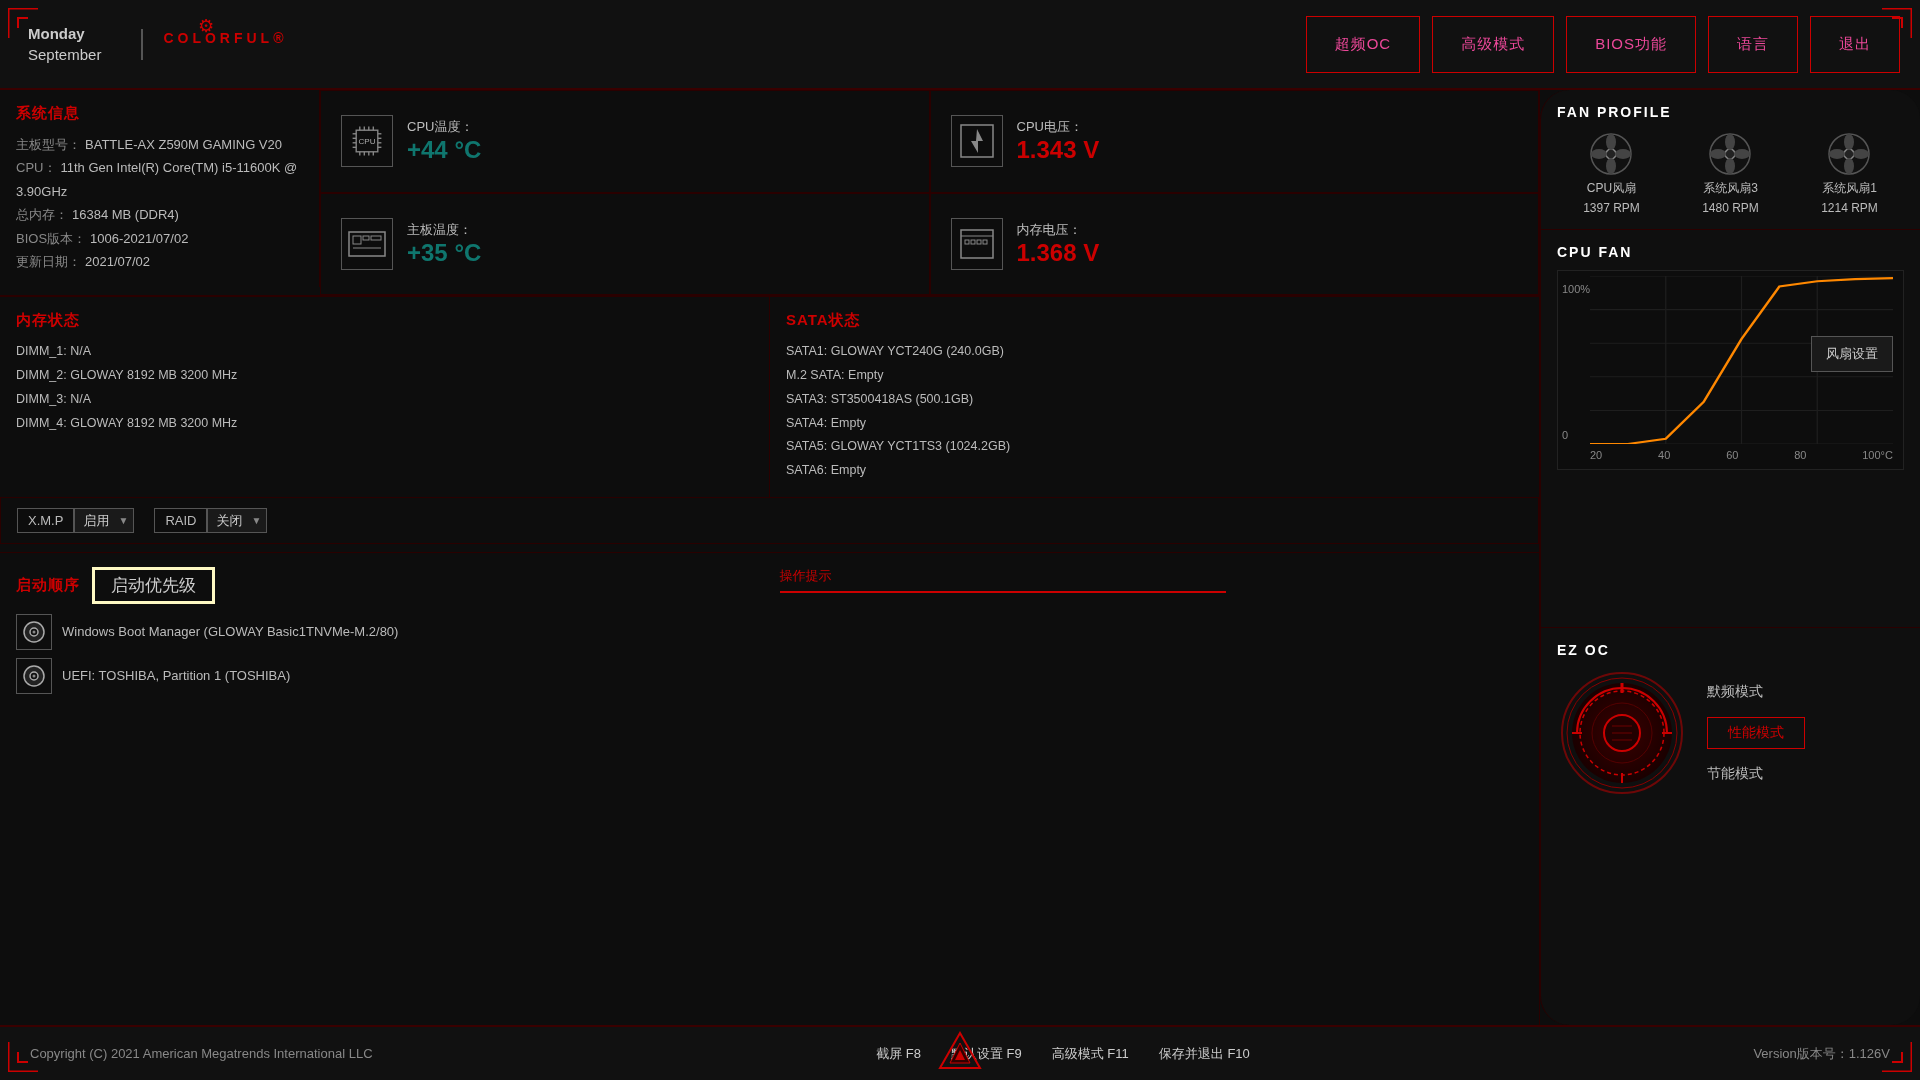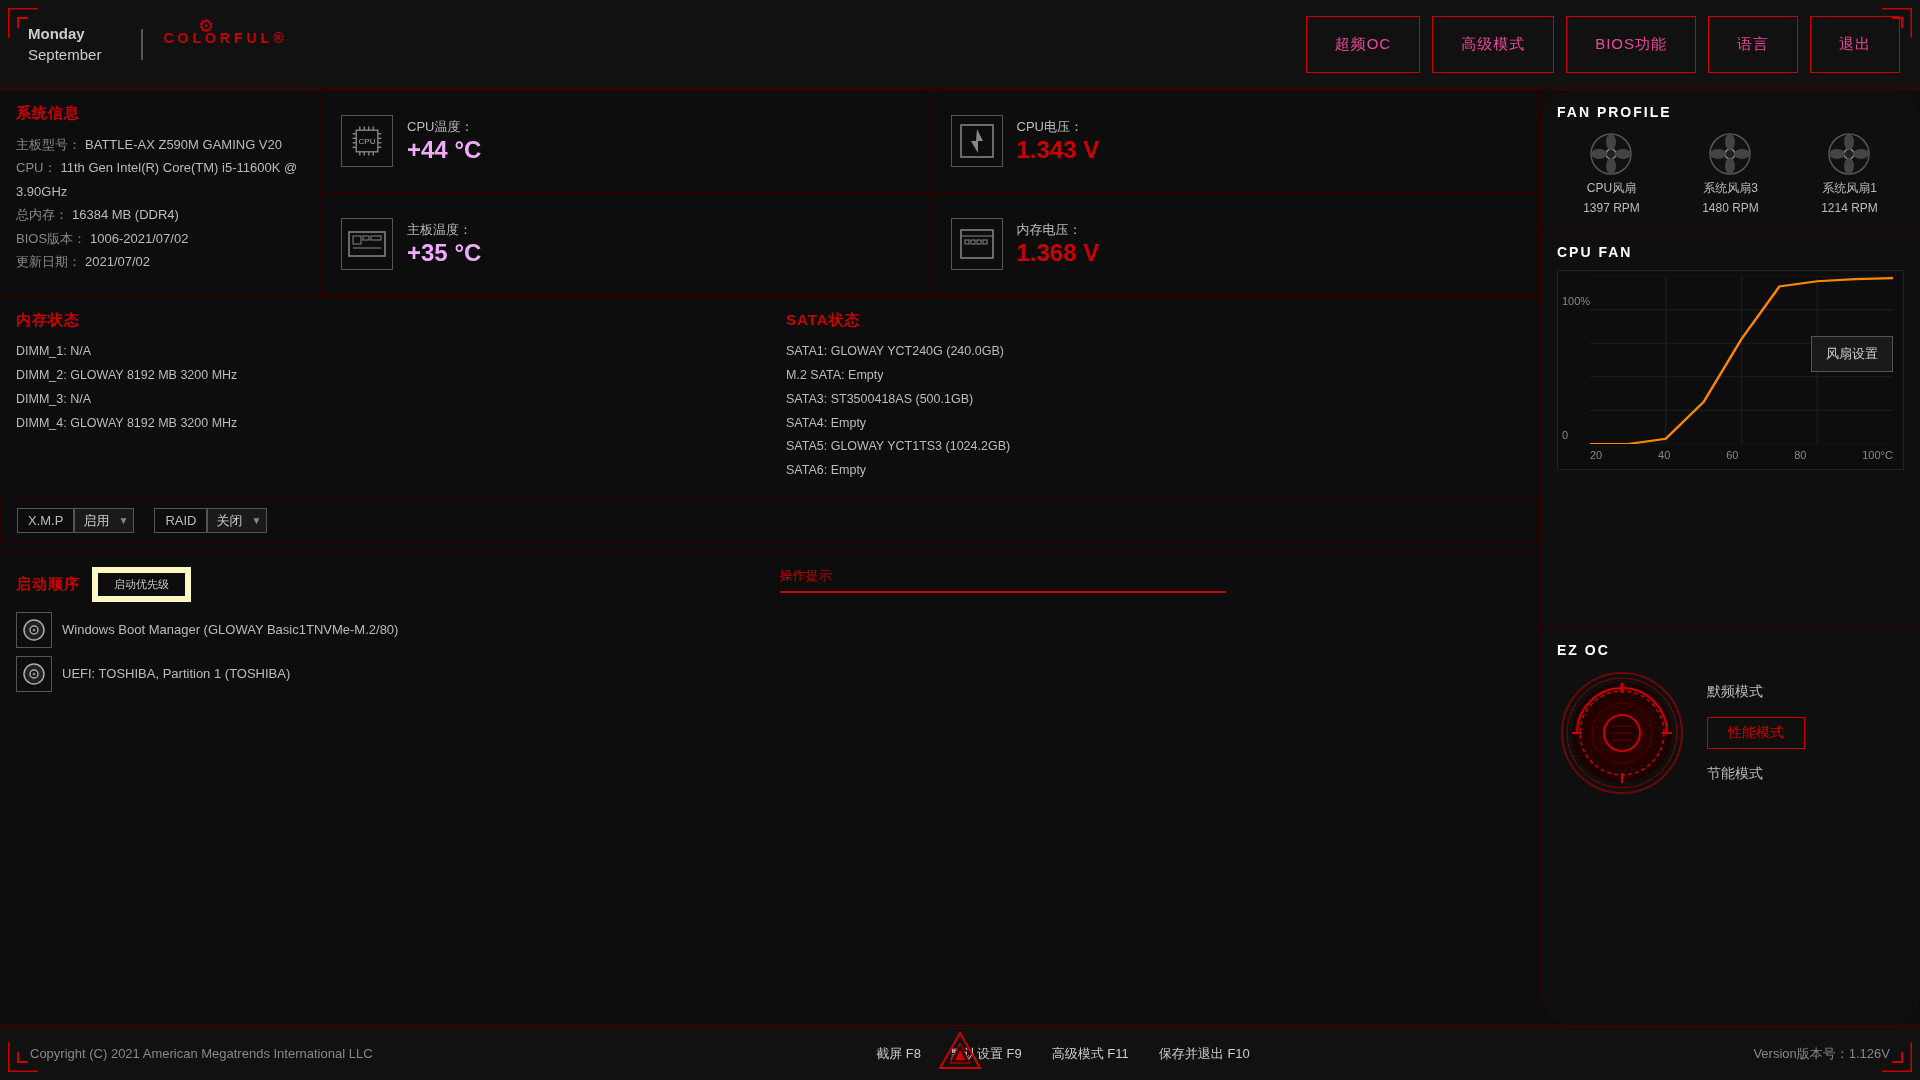--- a/index.html
+++ b/index.html
@@ -149,21 +149,21 @@
       display: flex;
       align-items: center;
       justify-content: center;
       font-size: 11px;
       color: #aaa;
       flex-shrink: 0;
       position: relative;
     }
     .metric-info {}
     .metric-title { font-size: 13px; color: #bbb; }
-    .metric-value { font-size: 24px; color: #f0abfc; font-weight: bold; }
+    .metric-value { font-size: 24px; color: #0f766e; font-weight: bold; }
     .metric-value.voltage { color: #cc0000; }
 
     
     .chip-icon { width: 36px; height: 36px; }
 
     
     .mem-sata-section {
       display: flex;
       border: 1px solid #2a0000;
       margin-bottom: 8px;
@@ -237,24 +237,24 @@
     }
     .boot-left { flex: 1; }
     .boot-title-row {
       display: flex;
       align-items: center;
       gap: 12px;
       margin-bottom: 10px;
     }
     .boot-priority-btn {
       background: transparent;
-      border: 6px solid #fef9c3;
+      border: 3px solid #fef9c3;
       color: #ccc;
       padding: 4px 16px;
-      font-size: 11px;
+      font-size: 17px;
       cursor: pointer;
     }
     .boot-item {
       display: flex;
       align-items: center;
       gap: 10px;
       margin-bottom: 8px;
       font-size: 13px;
       color: #bbb;
     }
@@ -683,21 +683,21 @@
           </svg>
           <div class="fan-name">系统风扇1</div>
           <div class="fan-rpm">1214 RPM</div>
         </div>
       </div>
     </div>
 
     <div class="cpu-fan-section">
       <div class="cpu-fan-title">CPU FAN</div>
       <div class="chart-container" style="position:relative; height:200px;">
-        <div style="position:absolute; left:4px; top:24px; font-size:11px; color:#888;">100%</div>
+        <div style="position:absolute; left:4px; top:12px; font-size:11px; color:#888;">100%</div>
         <div style="position:absolute; left:4px; bottom:28px; font-size:11px; color:#888;">0</div>
         <svg style="position:absolute; left:32px; top:5px; right:10px; bottom:25px; width:calc(100% - 42px); height:calc(100% - 30px);" viewBox="0 0 240 160" preserveAspectRatio="none">
 
           <line x1="0" y1="0" x2="240" y2="0" stroke="#1e1e1e" stroke-width="1"></line>
           <line x1="0" y1="32" x2="240" y2="32" stroke="#1e1e1e" stroke-width="1"></line>
           <line x1="0" y1="64" x2="240" y2="64" stroke="#1e1e1e" stroke-width="1"></line>
           <line x1="0" y1="96" x2="240" y2="96" stroke="#1e1e1e" stroke-width="1"></line>
           <line x1="0" y1="128" x2="240" y2="128" stroke="#1e1e1e" stroke-width="1"></line>
           <line x1="0" y1="160" x2="240" y2="160" stroke="#1e1e1e" stroke-width="1"></line>
 

